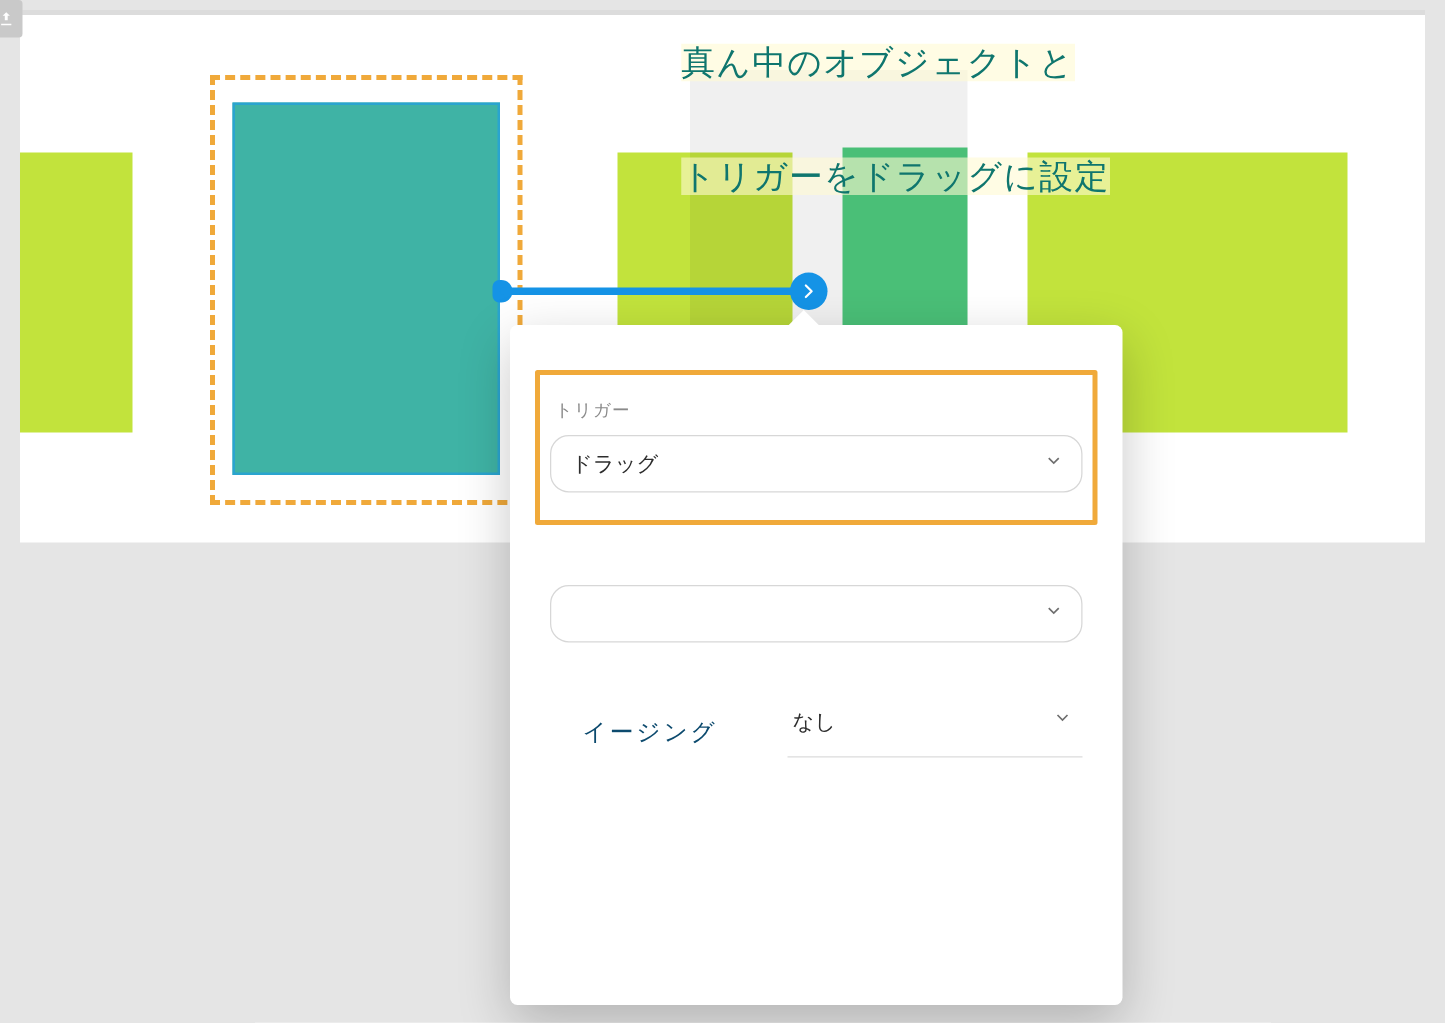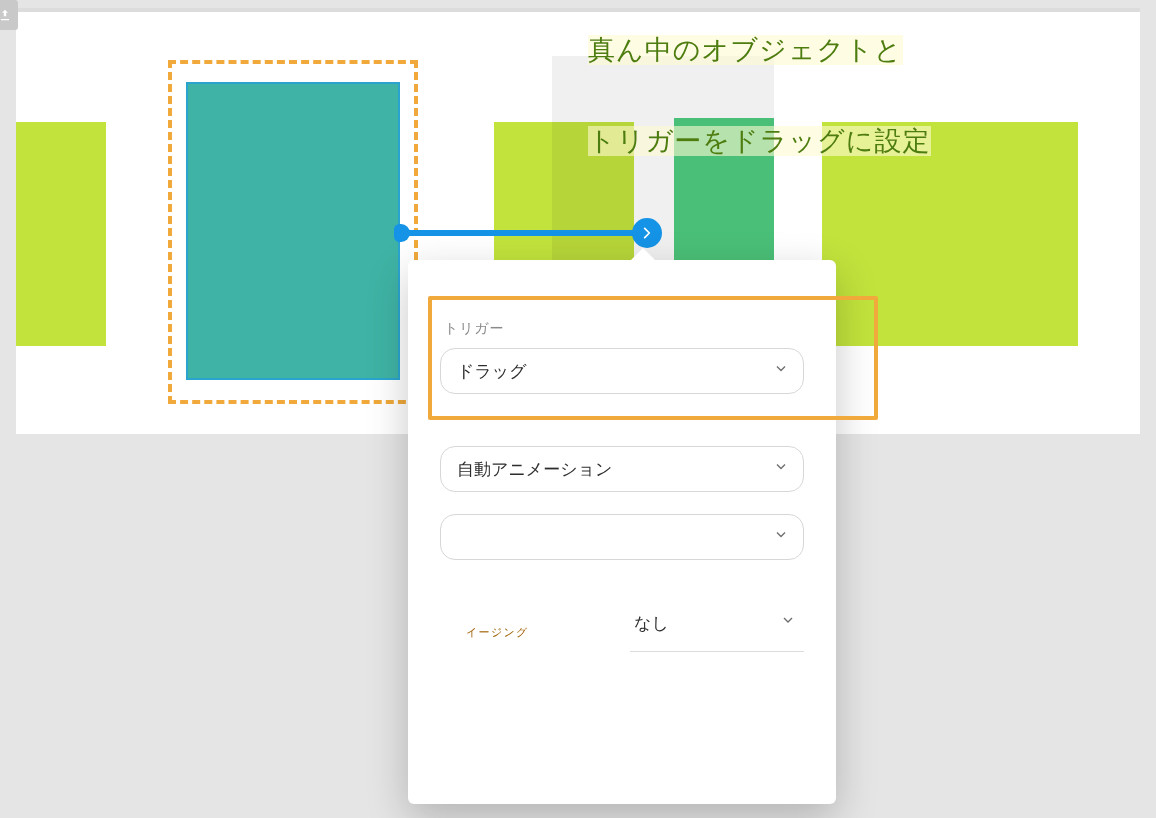--- a/index.html
+++ b/index.html
@@ -12,41 +12,41 @@
   .gb-left{left:0;top:110px;width:90px;height:224px;}
   .gb-mid{left:478px;top:110px;width:140px;height:150px;}
   .gb-right{left:806px;top:110px;width:256px;height:224px;}
   
   .sel-wrap{position:absolute;left:152px;top:48px;width:250px;height:344px;border:4px dashed #f0a93a;}
   .teal-block{position:absolute;left:170px;top:70px;width:214px;height:298px;background:#3fb3a5;border:2px solid #2aa4cf;}
   
   .ab2{position:absolute;left:536px;top:44px;width:222px;height:218px;background:rgba(0,0,0,0.06);}
   .ab2 .inner-teal{position:absolute;left:122px;top:62px;width:100px;height:152px;background:#4abf77;}
   
-  .annot{position:absolute;left:588px;top:28px;width:476px;color:#4d7c0f;font-size:27px;line-height:1.68;font-weight:400;letter-spacing:0.04em;}
+  .annot{position:absolute;left:545px;top:28px;width:476px;color:#0f766e;font-size:27px;line-height:1.68;font-weight:400;letter-spacing:0.04em;}
   .annot span{background:rgba(255,250,210,0.6);}
   
   .connector-line{position:absolute;left:384px;top:218px;width:238px;height:6px;background:#1593e6;border-radius:3px;}
   .connector-start{position:absolute;left:378px;top:212px;width:16px;height:18px;background:#1593e6;border-radius:6px 10px 10px 6px;}
   .connector-arrow{position:absolute;left:616px;top:206px;width:30px;height:30px;border-radius:50%;background:#1593e6;display:flex;align-items:center;justify-content:center;}
   .connector-arrow svg{width:14px;height:14px;}
   
   .corner-icon{position:absolute;left:-8px;top:0;width:26px;height:30px;background:#c9c9c9;border-radius:3px;display:flex;align-items:center;justify-content:center;}
   .corner-icon svg{width:14px;height:14px;fill:#fff;}
   
-  .popover{position:absolute;left:408px;top:260px;width:428px;height:544px;background:#fff;border-radius:6px;box-shadow:0 14px 42px rgba(0,0,0,0.22);}
+  .popover{position:absolute;left:408px;top:260px;width:490px;height:544px;background:#fff;border-radius:6px;box-shadow:0 14px 42px rgba(0,0,0,0.22);}
   .popover::before{content:"";position:absolute;left:222px;top:-12px;width:0;height:0;border-left:13px solid transparent;border-right:13px solid transparent;border-bottom:13px solid #fff;}
   .pop-inner{position:absolute;left:0;top:0;right:0;bottom:0;padding:28px 32px 30px 32px;}
   .hl-box{position:absolute;left:20px;top:36px;width:450px;height:124px;border:4px solid #f0a93a;border-radius:2px;pointer-events:none;}
   .field-label{font-size:14px;color:#8a8a8a;margin:20px 0 10px 4px;letter-spacing:0.06em;}
   .dd{position:relative;width:100%;height:46px;border:1px solid #d7d7d7;border-radius:15px;background:#fff;display:flex;align-items:center;padding:0 16px;font-size:17px;color:#2d2d2d;cursor:pointer;}
   .dd .chev{position:absolute;right:14px;top:50%;transform:translateY(-50%);}
   .chev svg{width:16px;height:16px;stroke:#6e6e6e;fill:none;stroke-width:2;}
   .row-inline{display:flex;align-items:center;margin-top:52px;}
-  .row-inline .lab{font-size:11px;color:#a16207;letter-spacing:0.12em;width:190px;padding-left:26px;}
+  .row-inline .lab{font-size:19px;color:#0c4a6e;letter-spacing:0.12em;width:190px;padding-left:26px;}
   .row-inline .val{flex:1;font-size:17px;color:#2d2d2d;border-bottom:1px solid #dcdcdc;height:40px;display:flex;align-items:flex-start;justify-content:space-between;padding:0 8px 16px 4px;cursor:pointer;}
   .gap{height:52px;}
   .gap-2{height:12px;}
 </style>
 </head>
 <body>
 
 <div class="stage">
 
   <div class="artboard-area">
@@ -89,26 +89,20 @@
       <div class="field-label">トリガー</div>
       <div class="dd">
         <span>ドラッグ</span>
         <span class="chev"><svg viewBox="0 0 24 24">
               <polyline points="6 9 12 15 18 9"></polyline>
             </svg></span>
       </div>
 
       <div class="gap"></div>
 
-      <div class="dd">
-        <span>自動アニメーション</span>
-        <span class="chev"><svg viewBox="0 0 24 24">
-              <polyline points="6 9 12 15 18 9"></polyline>
-            </svg></span>
-      </div>
 
       <div style="height:22px"></div>
       <div class="dd">
         <span class="chev"><svg viewBox="0 0 24 24">
               <polyline points="6 9 12 15 18 9"></polyline>
             </svg></span>
       </div>
 
       <div class="row-inline">
         <div class="lab">イージング</div>

